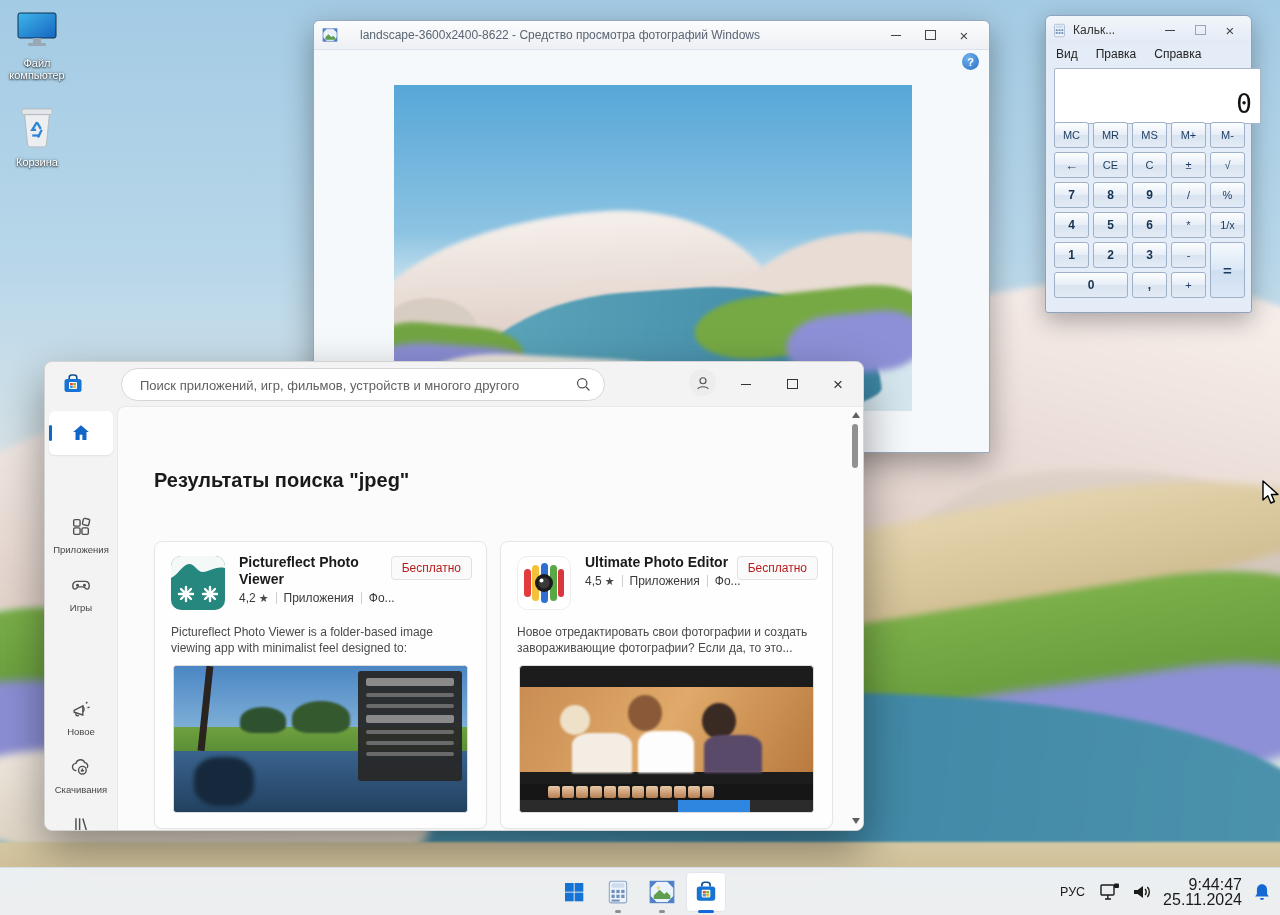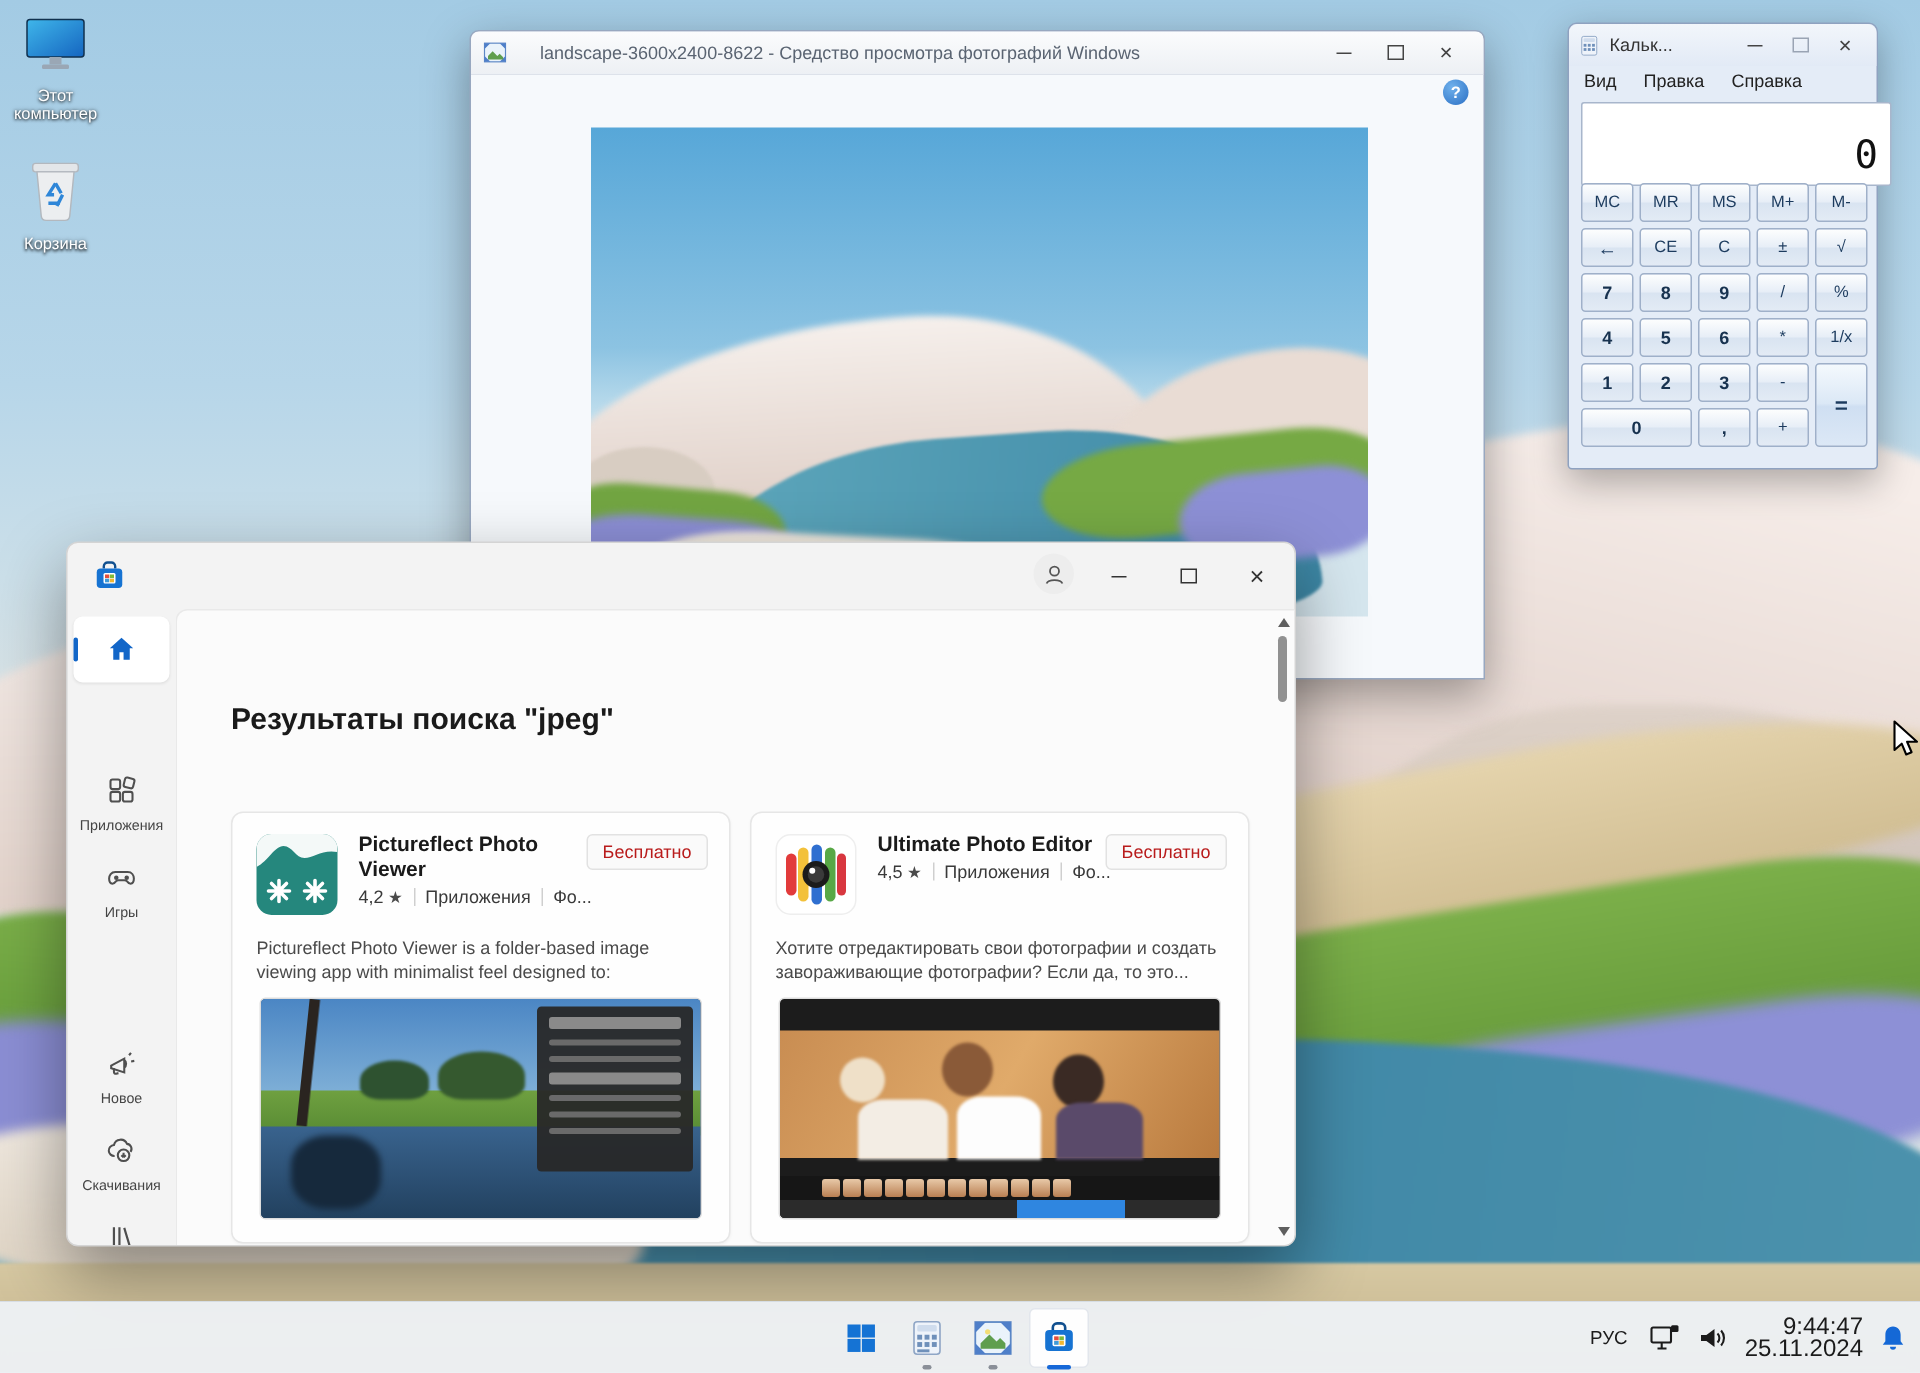--- a/index.html
+++ b/index.html
@@ -165,21 +165,21 @@
       <defs>
           <linearGradient id="scr" x1="0" y1="0" x2="1" y2="1">
         <stop offset="0" stop-color="#3fb6ea"></stop>
             <stop offset="1" stop-color="#1565c0"></stop>
           </linearGradient>
         </defs>
       <rect x="3" y="3" width="38" height="25" rx="2" fill="url(#scr)" stroke="#10304e"></rect>
       <rect x="18" y="28" width="8" height="5" fill="#9aa7b5"></rect>
       <rect x="13" y="33" width="18" height="3" rx="1" fill="#9aa7b5"></rect>
     </svg>
-    <div class="lbl">Этот компьютер</div>
+    <div class="lbl">Файл компьютер</div>
   </div>
   <div class="dsk-icon" style="left:1px;top:103px;">
     <svg width="38" height="46" viewBox="0 0 40 48">
       <rect x="4" y="6" width="32" height="6" rx="2" fill="#e3e6e9" stroke="#b3b8be"></rect>
       <path d="M7 12h26l-3 31c-.2 2-1.6 3-3.5 3h-13c-1.9 0-3.3-1-3.5-3z" fill="#eceef0" stroke="#b3b8be"></path>
       <g stroke="#2e86d8" stroke-width="2.4" fill="none">
         <path d="M20 20l-5 8h4"></path>
           <path d="M25 28l-4 8"></path>
           <path d="M15 34h8"></path>
         <path d="M20 20l4 7"></path>
@@ -291,20 +291,27 @@
     <div id="store-titlebar">
       <svg id="store-logo" viewBox="0 0 24 24">
         <path d="M8.2 7V5.6A2.6 2.6 0 0110.8 3h2.4a2.6 2.6 0 012.6 2.6V7" stroke="#11508f" stroke-width="1.6" fill="none"></path>
         <rect x="3.5" y="7" width="17" height="13" rx="2.5" fill="#1673d2"></rect>
         <rect x="8" y="10" width="8" height="7" rx="1" fill="#fff"></rect>
         <rect x="9" y="11" width="2.8" height="2.4" fill="#e44f3c"></rect>
         <rect x="12.2" y="11" width="2.8" height="2.4" fill="#7fba38"></rect>
         <rect x="9" y="13.8" width="2.8" height="2.4" fill="#3f9ad8"></rect>
         <rect x="12.2" y="13.8" width="2.8" height="2.4" fill="#f2b731"></rect>
       </svg>
+      <div id="store-search">
+        <input type="text" placeholder="Поиск приложений, игр, фильмов, устройств и многого другого" style="">
+        <svg class="mag" viewBox="0 0 20 20">
+          <circle cx="8.5" cy="8.5" r="5.5" fill="none" stroke="#555" stroke-width="1.5"></circle>
+          <line x1="13" y1="13" x2="17" y2="17" stroke="#555" stroke-width="1.5"></line>
+        </svg>
+      </div>
       <div id="store-avatar">
         <svg width="18" height="18" viewBox="0 0 24 24">
           <circle cx="12" cy="9" r="4" fill="none" stroke="#555" stroke-width="1.6"></circle>
           <path d="M5 20c1.5-4 12.5-4 14 0" fill="none" stroke="#555" stroke-width="1.6"></path>
         </svg>
       </div>
       <div id="store-controls" class="win-controls">
         <div class="wbtn">
             <i class="bar" style="background:#333;"></i>
           </div>
@@ -434,21 +441,21 @@
           <div class="card-meta">
             <span>4,5</span>
               <span class="star"></span>
             <span class="meta-sep"></span>
             <span>Приложения</span>
             <span class="meta-sep"></span>
             <span>Фо...</span>
           </div>
         </div>
         <div class="badge">Бесплатно</div>
-        <div class="card-desc">Хотите отредактировать свои фотографии и создать завораживающие фотографии? Если да, то это...</div>
+        <div class="card-desc">Новое отредактировать свои фотографии и создать завораживающие фотографии? Если да, то это...</div>
         <div class="card-shot" style="background:#1c1c1c;">
           <div class="c2-photo">
             <div class="c2-head" style="left:40px;top:18px;width:30px;height:30px;background:#efe0c8;"></div>
             <div class="c2-head" style="left:108px;top:8px;width:34px;height:36px;background:#8a5a38;"></div>
             <div class="c2-head" style="left:182px;top:16px;width:34px;height:36px;background:#3a2a24;"></div>
             <div class="c2-head" style="left:52px;top:46px;width:60px;height:40px;background:#f3ede4;border-radius:30% 30% 0 0;"></div>
             <div class="c2-head" style="left:118px;top:44px;width:56px;height:42px;background:#fdfdfd;border-radius:30% 30% 0 0;"></div>
             <div class="c2-head" style="left:184px;top:48px;width:58px;height:38px;background:#5a4a6a;border-radius:30% 30% 0 0;"></div>
           </div>
           <div class="c2-thumbs">

